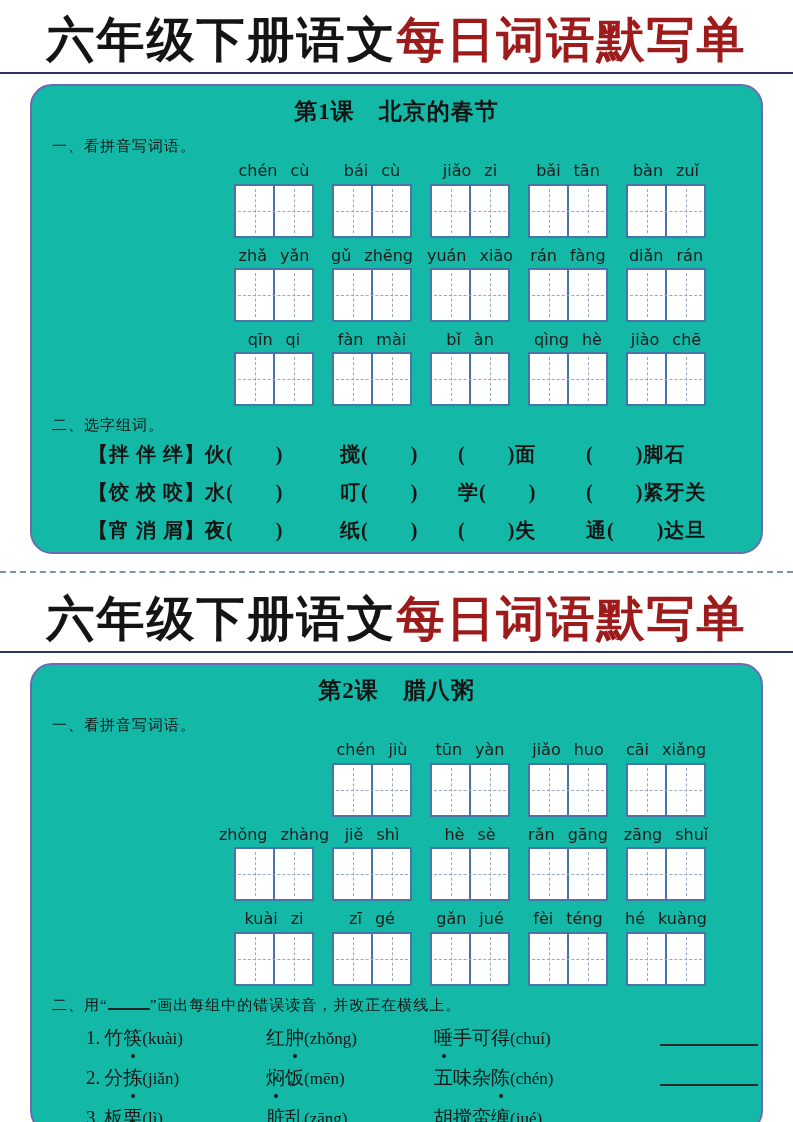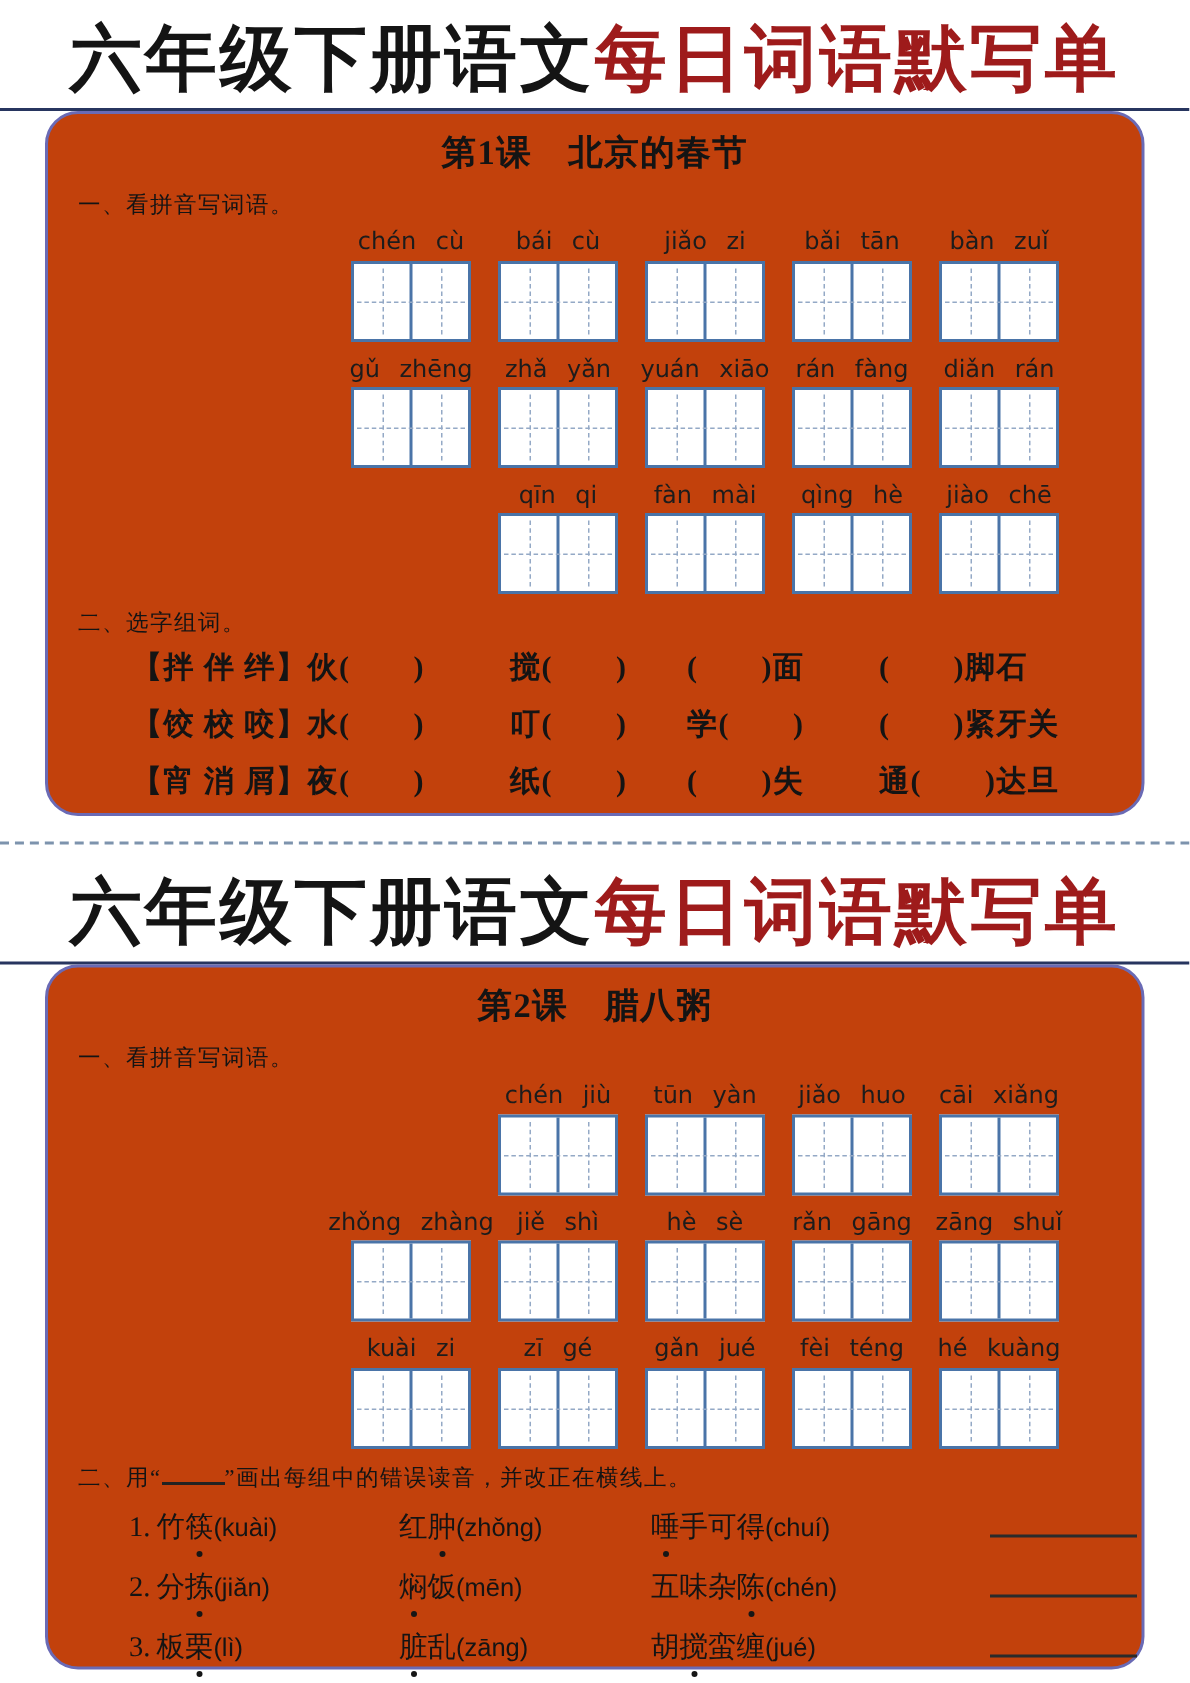--- a/index.html
+++ b/index.html
@@ -17,23 +17,23 @@
     font-family:"Liberation Serif","DejaVu Serif",serif;
     overflow:hidden;position:relative;
   }
   .page-title{
     text-align:center;font-size:48px;font-weight:bold;
     padding-top:12px;letter-spacing:2px;line-height:1.15;white-space:nowrap;
   }
   .page-title .red{color:var(--red);}
   .title-rule{border:none;border-top:2px solid var(--rule);margin:5px 0 0 0;width:100%;}
   .frame{
-    width:733px;height:470px;margin:0 auto 0 auto;
+    width:733px;height:470px;margin:10px auto 0 auto;
     border:2px solid var(--frame);border-radius:22px;
-    padding:6px 12px 8px 12px;background:#c2410c;
+    padding:6px 12px 8px 12px;background:#14b8a6;
   }
   .lesson-title{text-align:center;font-size:23px;font-weight:bold;margin:4px 0 2px 0;letter-spacing:1px;}
   .sec-heading{font-size:15px;margin:10px 0 6px 8px;letter-spacing:1px;}
   .py-row{display:flex;justify-content:flex-end;padding:0 34px 0 32px;margin-bottom:9px;}
   .py-group{width:98px;flex:0 0 auto;}
   .py-label{
     display:flex;justify-content:center;gap:13px;white-space:nowrap;
     font-family:"DejaVu Sans","Liberation Sans",sans-serif;
     font-size:16px;color:#1c1c1c;margin-bottom:3px;line-height:1.15;
   }
@@ -55,21 +55,21 @@
   .choose-row{
     display:grid;grid-template-columns:252px 118px 128px 1fr;
     font-size:20px;margin-bottom:11px;letter-spacing:1px;white-space:nowrap;
   }
   .mis-rows{padding-left:42px;margin-top:10px;}
   .mis-row{
     display:grid;grid-template-columns:180px 168px 212px 1fr;
     font-size:19px;margin-bottom:14px;align-items:end;white-space:nowrap;
   }
   .mis-cell .num{margin-right:4px;}
-  .reading{font-family:Liberation Sans, sans-serif;font-size:17px;}
+  .reading{font-family:Liberation Serif, serif;font-size:17px;}
   .dotchar{position:relative;display:inline-block;}
   .dotchar::after{
     content:"";position:absolute;left:50%;bottom:-7px;transform:translateX(-50%);
     width:4px;height:4px;border-radius:50%;background:#161616;
   }
   .answer-rule{display:inline-block;width:98px;height:14px;border-bottom:2px solid #2b2b2b;margin-left:14px;}
   .page-sep{border:none;border-top:2px dashed #7d93ad;margin:17px 0 6px 0;width:100%;}
   .blank-quote{display:inline-block;width:42px;height:0.95em;border-bottom:2px solid #222;vertical-align:baseline;}
 </style>
 </head>
@@ -134,40 +134,40 @@
             </div>
             <div class="wbox">
               <div class="wcell"></div>
               <div class="wcell"></div>
             </div>
           </div>
         </div>
         <div class="py-row">
           <div class="py-group">
             <div class="py-label">
+              <span class="syll">zhǎ</span>
+              <span class="syll">yǎn</span>
+            </div>
+            <div class="wbox">
+              <div class="wcell"></div>
+              <div class="wcell"></div>
+            </div>
+          </div>
+          <div class="py-group">
+            <div class="py-label">
               <span class="syll">gǔ</span>
               <span class="syll">zhēng</span>
             </div>
             <div class="wbox">
               <div class="wcell"></div>
               <div class="wcell"></div>
             </div>
           </div>
           <div class="py-group">
             <div class="py-label">
-              <span class="syll">zhǎ</span>
-              <span class="syll">yǎn</span>
-            </div>
-            <div class="wbox">
-              <div class="wcell"></div>
-              <div class="wcell"></div>
-            </div>
-          </div>
-          <div class="py-group">
-            <div class="py-label">
               <span class="syll">yuán</span>
               <span class="syll">xiāo</span>
             </div>
             <div class="wbox">
               <div class="wcell"></div>
               <div class="wcell"></div>
             </div>
           </div>
           <div class="py-group">
             <div class="py-label">
@@ -198,20 +198,30 @@
             </div>
             <div class="wbox">
               <div class="wcell"></div>
               <div class="wcell"></div>
             </div>
           </div>
           <div class="py-group">
             <div class="py-label">
               <span class="syll">fàn</span>
               <span class="syll">mài</span>
+            </div>
+            <div class="wbox">
+              <div class="wcell"></div>
+              <div class="wcell"></div>
+            </div>
+          </div>
+          <div class="py-group">
+            <div class="py-label">
+              <span class="syll">bǐ</span>
+              <span class="syll">àn</span>
             </div>
             <div class="wbox">
               <div class="wcell"></div>
               <div class="wcell"></div>
             </div>
           </div>
           <div class="py-group">
             <div class="py-label">
               <span class="syll">qìng</span>
               <span class="syll">hè</span>

